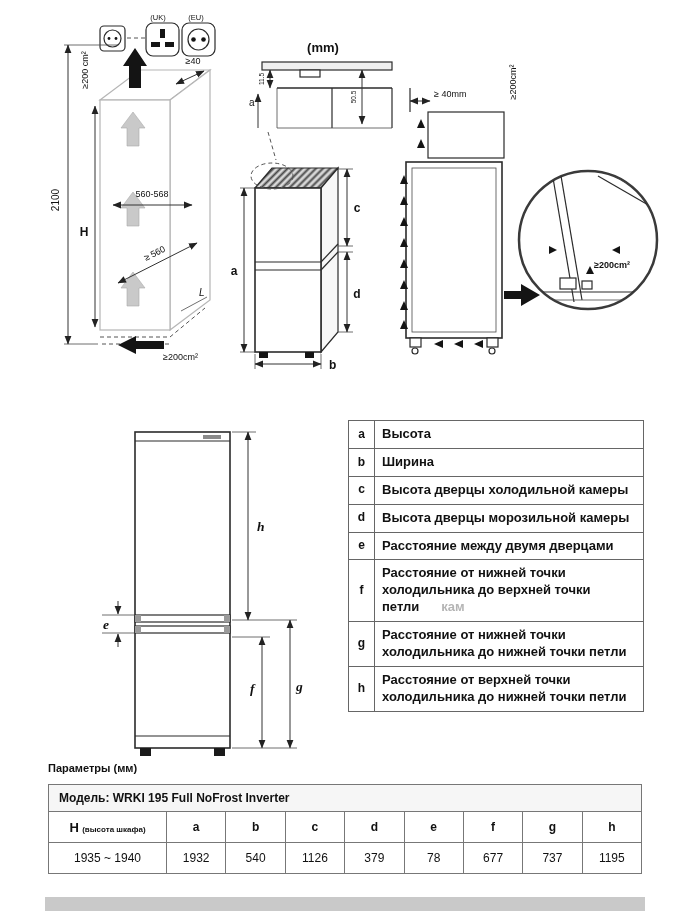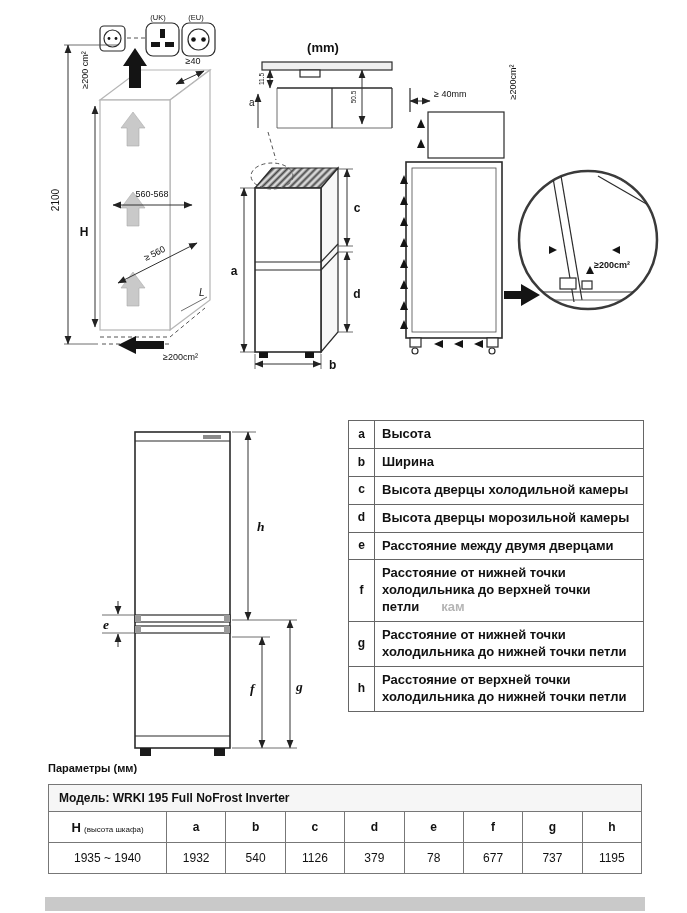--- a/index.html
+++ b/index.html
@@ -36,21 +36,21 @@
   .faint { color:#b5b5b5; margin-left:22px; }
 
   
   .params { position:absolute; left:48px; top:762px; width:594px; }
   .params h3 { margin:0 0 10px 0; font-size:11px; font-weight:bold; }
   .params table { border-collapse:collapse; width:100%; table-layout:fixed; }
   .params col.c1 { width:118px; }
   .params td { border:1px solid #777; font-size:12px; text-align:center; height:31px; }
   .params tr.model td { background:#f6f6f6; text-align:left; font-weight:bold; padding:6px 10px; height:27px; }
   .params .hcol-main { font-weight:bold; font-size:13px; }
-  .params .hcol-sub { font-weight:normal; font-size:8px; }
+  .params .hcol-sub { font-weight:bold; font-size:8px; }
   .params .letter { font-weight:bold; }
   .graybar { position:absolute; left:45px; top:897px; width:600px; height:14px; background:#c9c9c9; }
 </style>
 </head>
 <body>
 
 <div class="page">
 
   <svg class="abs" style="left:0;top:0" width="687" height="408" viewBox="0 0 687 408">
     <defs>

